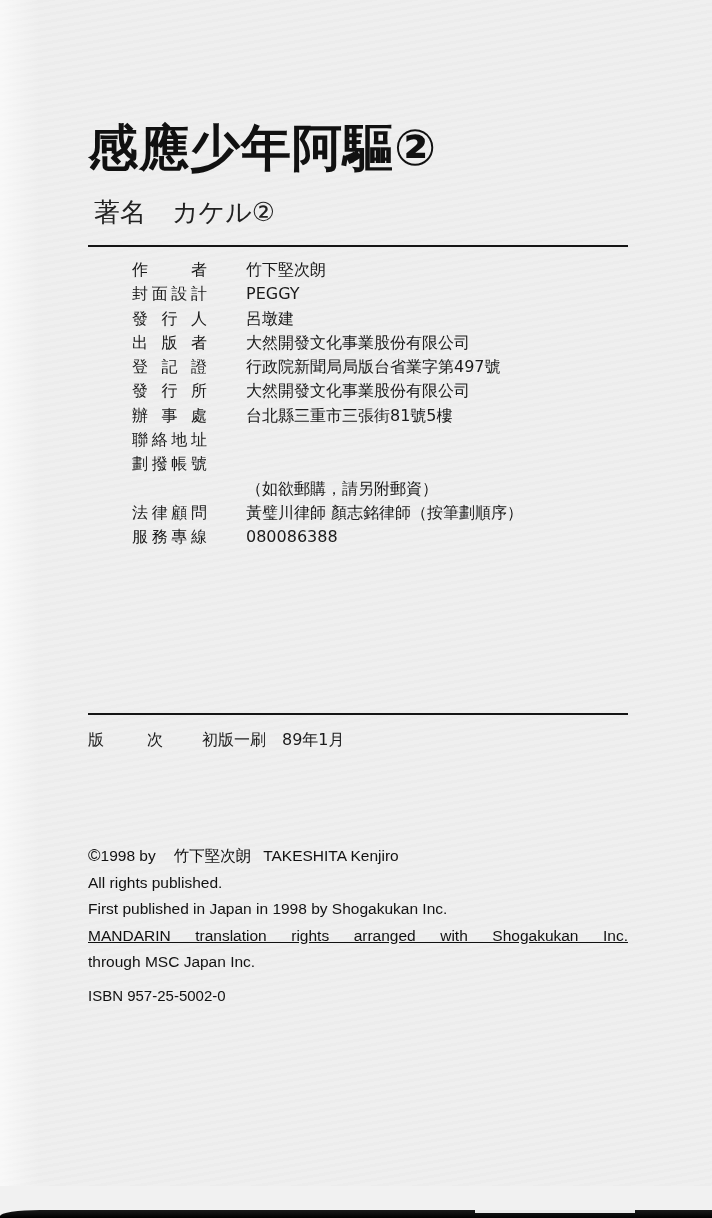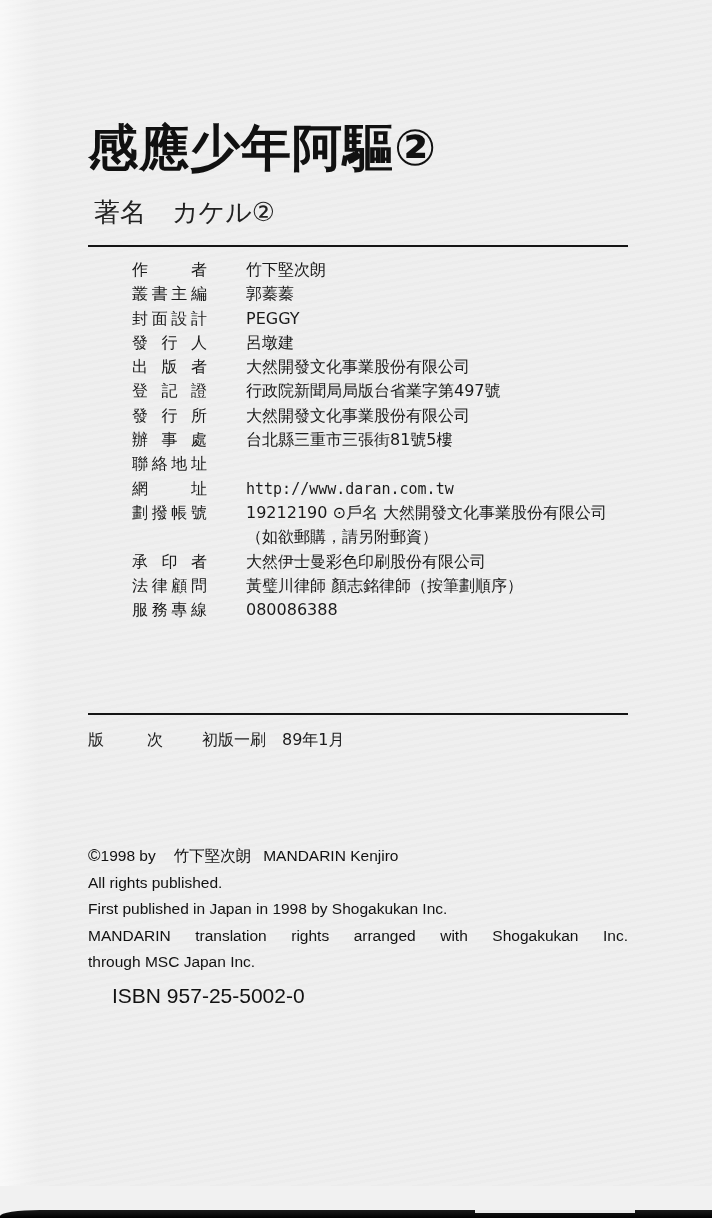--- a/index.html
+++ b/index.html
@@ -48,26 +48,26 @@
     .notice {
       position: absolute; left: 88px; top: 770px;
       font-size: 15.5px; line-height: 25px; color: #111;
     }
     .notice div { white-space: nowrap; }
     .english {
       position: absolute; left: 88px; top: 843px; width: 540px;
       font-family: "Liberation Sans", sans-serif; font-size: 15.5px; line-height: 26.5px; color: #111;
     }
     .english div { white-space: nowrap; }
-    .english .justify { text-align: justify; text-align-last: justify; width: 540px; }
+    .english .justify { text-align: justify; text-align-last: justify; width: 540px; text-decoration: underline; }
     .english .cjk { font-family: "DejaVu Sans", sans-serif; margin: 0 12px 0 18px; }
     .english .copy-sym { font-size: 17px; }
     .isbn {
       position: absolute; left: 88px; top: 983px;
-      font-family: "Liberation Sans", sans-serif; font-size: 21px; line-height: 26px; color: #111; margin-left: 24px;
+      font-family: "Liberation Sans", sans-serif; font-size: 15px; line-height: 26px; color: #111;
     }
     .bottom-strip {
       position: absolute; left: 0; top: 1210px; width: 712px; height: 8px;
       background: linear-gradient(180deg, #1a1a1a, #000);
       border-top-left-radius: 40px 6px;
     }
     .bottom-strip .gap {
       position: absolute; left: 475px; top: 0; width: 160px; height: 3px; background: #e8e8e8;
     }
   </style>
@@ -83,24 +83,20 @@
   </div>
 
   <div class="rule r1"></div>
 
   <div class="credits">
     <div class="row">
       <span class="label">作　者</span>
       <span class="value">竹下堅次朗</span>
     </div>
     <div class="row">
-      <span class="label">叢書主編</span>
-      <span class="value">郭蓁蓁</span>
-    </div>
-    <div class="row">
       <span class="label">封面設計</span>
       <span class="value">PEGGY</span>
     </div>
     <div class="row">
       <span class="label">發行人</span>
       <span class="value">呂墩建</span>
     </div>
     <div class="row">
       <span class="label">出版者</span>
       <span class="value">大然開發文化事業股份有限公司</span>
@@ -114,34 +110,25 @@
       <span class="value">大然開發文化事業股份有限公司</span>
     </div>
     <div class="row">
       <span class="label">辦事處</span>
       <span class="value">台北縣三重市三張街81號5樓</span>
     </div>
     <div class="row">
       <span class="label">聯絡地址</span>
     </div>
     <div class="row">
-      <span class="label">網　址</span>
-      <span class="value" style="font-family: 'DejaVu Sans Mono', monospace; font-size: 15px;">http://www.daran.com.tw</span>
-    </div>
-    <div class="row">
       <span class="label">劃撥帳號</span>
-      <span class="value">19212190 ⊙戶名 大然開發文化事業股份有限公司</span>
     </div>
     <div class="row cont">
       <span class="label"></span>
       <span class="value">（如欲郵購，請另附郵資）</span>
-    </div>
-    <div class="row">
-      <span class="label">承印者</span>
-      <span class="value">大然伊士曼彩色印刷股份有限公司</span>
     </div>
     <div class="row">
       <span class="label">法律顧問</span>
       <span class="value">黃璧川律師 顏志銘律師（按筆劃順序）</span>
     </div>
     <div class="row">
       <span class="label">服務專線</span>
       <span class="value">080086388</span>
     </div>
   </div>
@@ -151,21 +138,21 @@
   <div class="edition">
     <div class="row">
       <span class="label">版　次</span>
       <span class="value">初版一刷　89年1月</span>
     </div>
   </div>
 
 
   <div class="english">
     <div>
-      <span class="copy-sym">©</span><span>1998 by</span><span class="cjk">竹下堅次朗</span><span>MANDARIN Kenjiro</span>
+      <span class="copy-sym">©</span><span>1998 by</span><span class="cjk">竹下堅次朗</span><span>TAKESHITA Kenjiro</span>
     </div>
     <div>All rights published.</div>
     <div>First published in Japan in 1998 by Shogakukan Inc.</div>
     <div class="justify">MANDARIN translation rights arranged with Shogakukan Inc.</div>
     <div>through MSC Japan Inc.</div>
   </div>
 
   <div class="isbn">ISBN 957-25-5002-0</div>
 
   <div class="bottom-strip">

